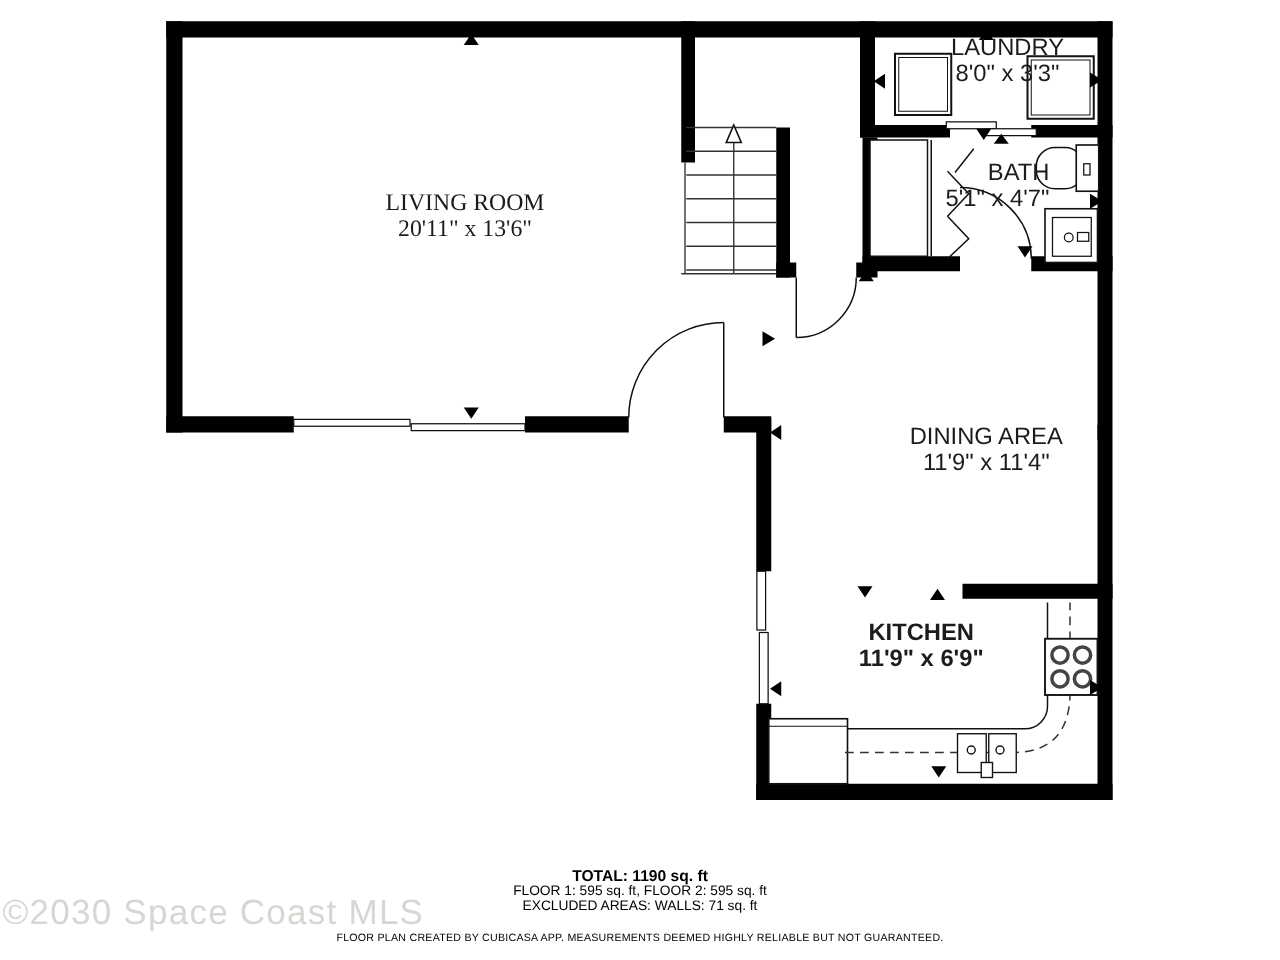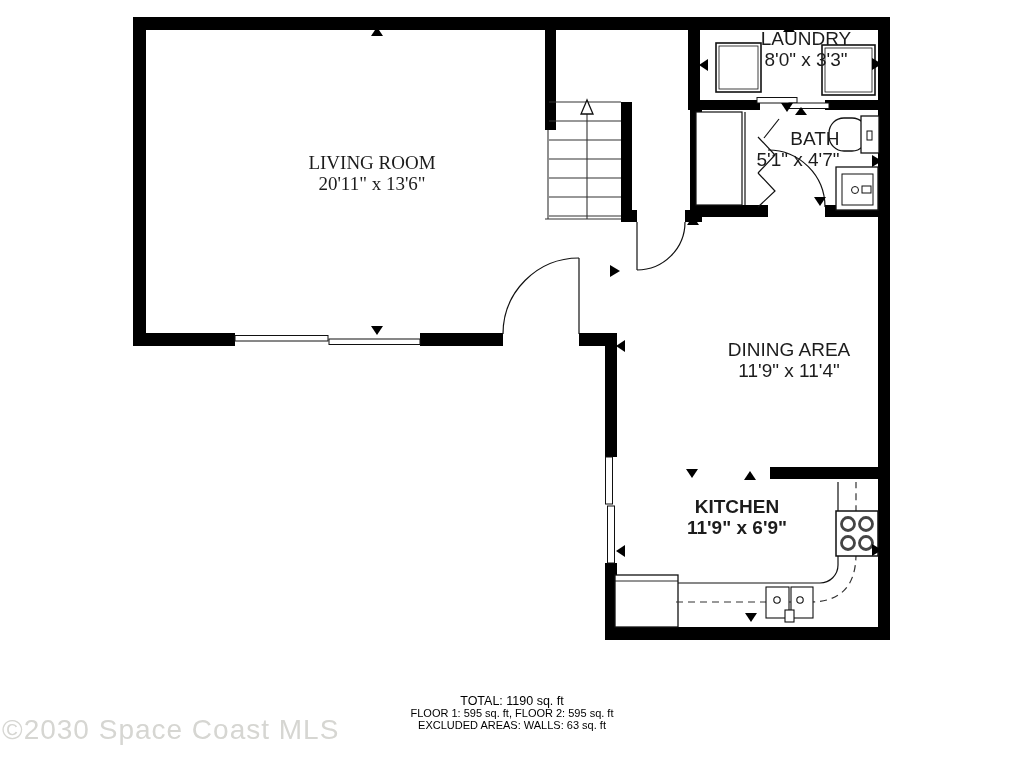--- a/index.html
+++ b/index.html
@@ -19,21 +19,21 @@
   .arrow{fill:var(--wall);stroke:none;}
   .dashed{stroke:#333;fill:none;stroke-dasharray:7 5;stroke-width:1.2;}
   .room-label{
     position:absolute;transform:translate(-50%,-50%);
     text-align:center;color:var(--text);
     font-size:19px;line-height:21px;white-space:nowrap;
   }
   .footer{
     position:absolute;left:0;right:0;top:695px;text-align:center;color:#000;
   }
-  .footer .total{font-size:12.5px;font-weight:normal;line-height:12px;}
+  .footer .total{font-size:12.5px;font-weight:bold;line-height:12px;}
   .footer .floors,.footer .excluded{font-size:11px;line-height:12px;}
   .footer .disclaimer{font-size:8.5px;margin-top:14px;letter-spacing:.2px;}
   .watermark{
     position:absolute;left:2px;top:714px;
     font-size:28px;color:var(--watermark);letter-spacing:1px;
     text-shadow:1px 1px 0 #ffffff;
   }
 </style>
 </head>
 <body>
@@ -199,16 +199,17 @@
   <div>11'9" x 11'4"</div>
 </div>
 <div class="room-label" style="left:737px;top:517px;font-weight:bold;">
   <div>KITCHEN</div>
   <div>11'9" x 6'9"</div>
 </div>
 
 <div class="footer">
   <div class="total">TOTAL: 1190 sq. ft</div>
   <div class="floors">FLOOR 1: 595 sq. ft, FLOOR 2: 595 sq. ft</div>
-  <div class="excluded">EXCLUDED AREAS: WALLS: 63 sq. ft</div>
+  <div class="excluded">EXCLUDED AREAS: WALLS: 71 sq. ft</div>
+  <div class="disclaimer">FLOOR PLAN CREATED BY CUBICASA APP. MEASUREMENTS DEEMED HIGHLY RELIABLE BUT NOT GUARANTEED.</div>
 </div>
 
 <div class="watermark">©2030 Space Coast MLS</div>
 
 </body></html>

